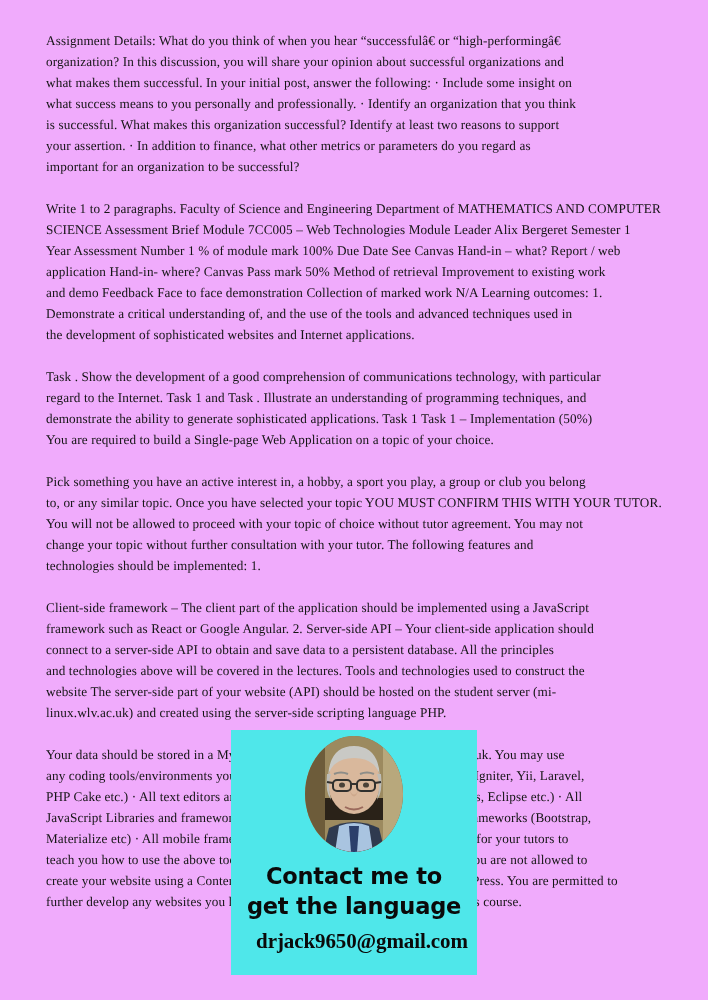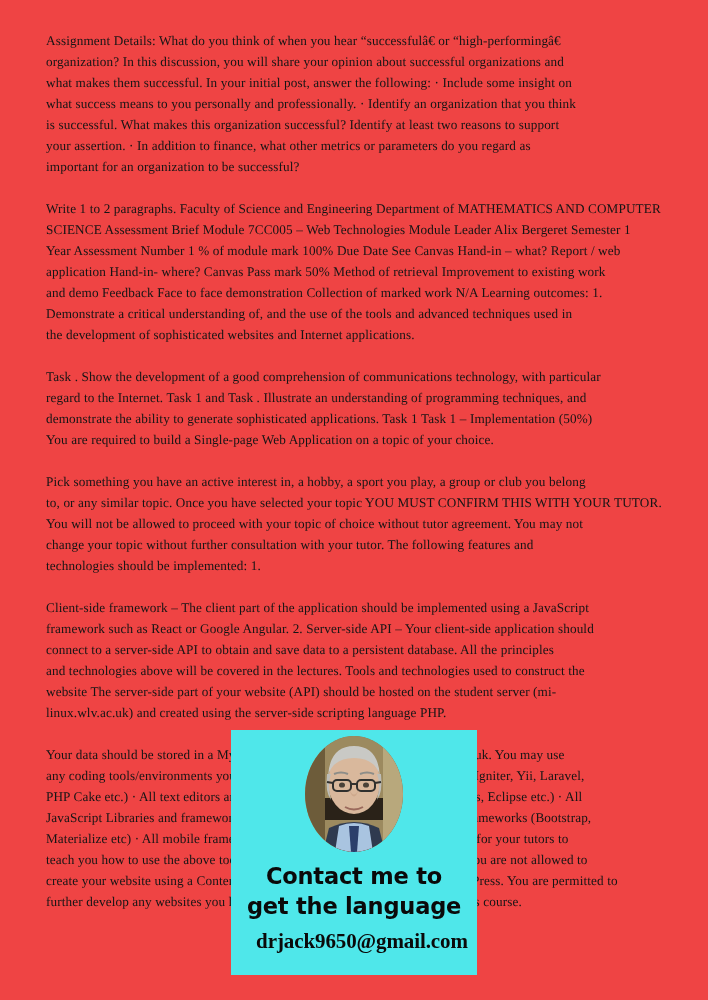--- a/index.html
+++ b/index.html
@@ -9,21 +9,21 @@
     background: #ffffff;
   }
   body {
     font-family: "Liberation Serif", "DejaVu Serif", serif;
     color: #1a1a1a;
   }
   #page {
     position: relative;
     width: 708px;
     height: 1000px;
-    background: #ef4444;
+    background: #f0abfc;
     overflow: hidden;
   }
   #doc-body {
     position: absolute;
     left: 46px;
     top: 30px;
     width: 660px;
   }
   .para {
     margin: 0 0 21px 0;

